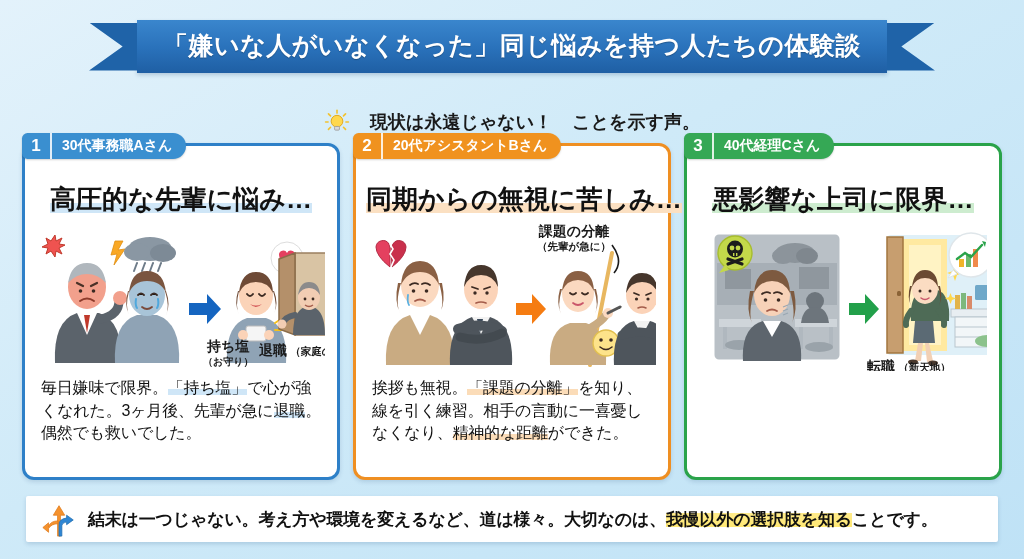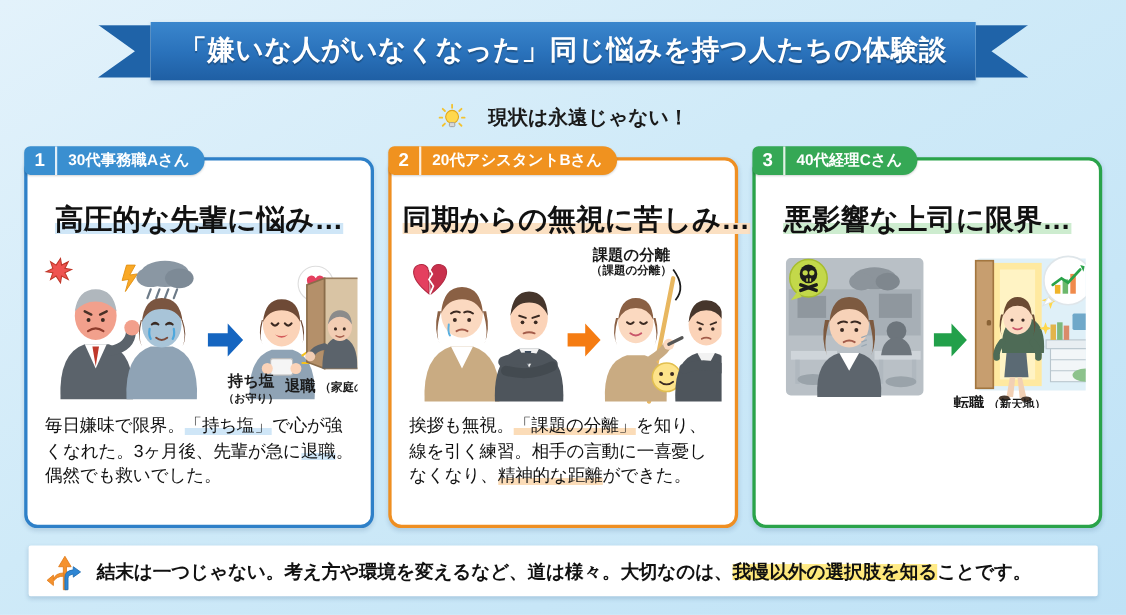--- a/index.html
+++ b/index.html
@@ -35,21 +35,21 @@
     font-size: 25px;
     font-weight: bold;
     letter-spacing: 0.5px;
     white-space: nowrap;
     text-shadow: 0 1px 1px rgba(0,0,0,0.25);
     box-shadow: 0 2px 4px rgba(20,60,110,0.22);
   }
 
   
   .subtitle {
-    position: absolute; left: 0; top: 94px; width: 1024px;
+    position: absolute; left: 0; top: 109px; width: 1024px;
     display: flex; justify-content: center; align-items: center;
     gap: 20px;
     font-size: 18px; font-weight: bold; color: #1a1a1a;
     white-space: nowrap;
     font-family: Liberation Serif, serif;
   }
   .bulb { width: 26px; height: 26px; flex: 0 0 auto; }
   .hl-yellow {
     background: linear-gradient(transparent 16%, #ffeb8a 16%, #ffe873 92%, transparent 92%);
   }
@@ -182,20 +182,21 @@
       <line x1="26.5" y1="6" x2="24" y2="8.5"></line>
       <line x1="2" y1="16" x2="5" y2="16"></line>
       <line x1="30" y1="16" x2="27" y2="16"></line>
       <line x1="5.5" y1="25" x2="8" y2="22.5"></line>
       <line x1="26.5" y1="25" x2="24" y2="22.5"></line>
     </g>
     <circle cx="16" cy="15" r="7.2" fill="#ffd84d" stroke="#e0a81c" stroke-width="1.2"></circle>
     <rect x="13" y="21.5" width="6" height="4.5" rx="1.2" fill="#d9d9d9" stroke="#9a9a9a" stroke-width="1"></rect>
   </svg>
   <span>現状は永遠じゃない！</span>
+  <span>ことを示す声。</span>
 </div>
 
 <div class="cards">
 
   <div class="card">
     <div class="card-head">
       <div class="head-num">1</div>
       <div class="head-label">30代事務職Aさん</div>
     </div>
     <div class="card-title">
@@ -417,21 +418,21 @@
           </g>
           <circle cx="268.5" cy="76" r="1.6" fill="#3b2a22"></circle>
           <circle cx="280" cy="76" r="1.6" fill="#3b2a22"></circle>
           <path d="M270 85 q4 -2 8 0" stroke="#a35c4a" stroke-width="1.6" fill="none" stroke-linecap="round"></path>
           <path d="M254 112 q20 -7 40 2" stroke="#4e555c" stroke-width="9" fill="none" stroke-linecap="round"></path>
         </g>
       </svg>
 
       <div class="cap" style="left:146px; top:0px; width:120px;">
         <span style="font-size:14px;">課題の分離</span>
-        <span class="sub">（課題の分離）</span>
+        <span class="sub">（先輩が急に）</span>
       </div>
     </div>
 
     <div class="card-body"><span>挨拶も無視。</span><span class="hl">「課題の分離」</span><span>を知り、線を引く練習。相手の言動に一喜憂しなくなり、</span><span class="hl">精神的な距離</span><span>ができた。</span></div>
   </div>
 
   <div class="card green">
     <div class="card-head">
       <div class="head-num">3</div>
       <div class="head-label">40代経理Cさん</div>

